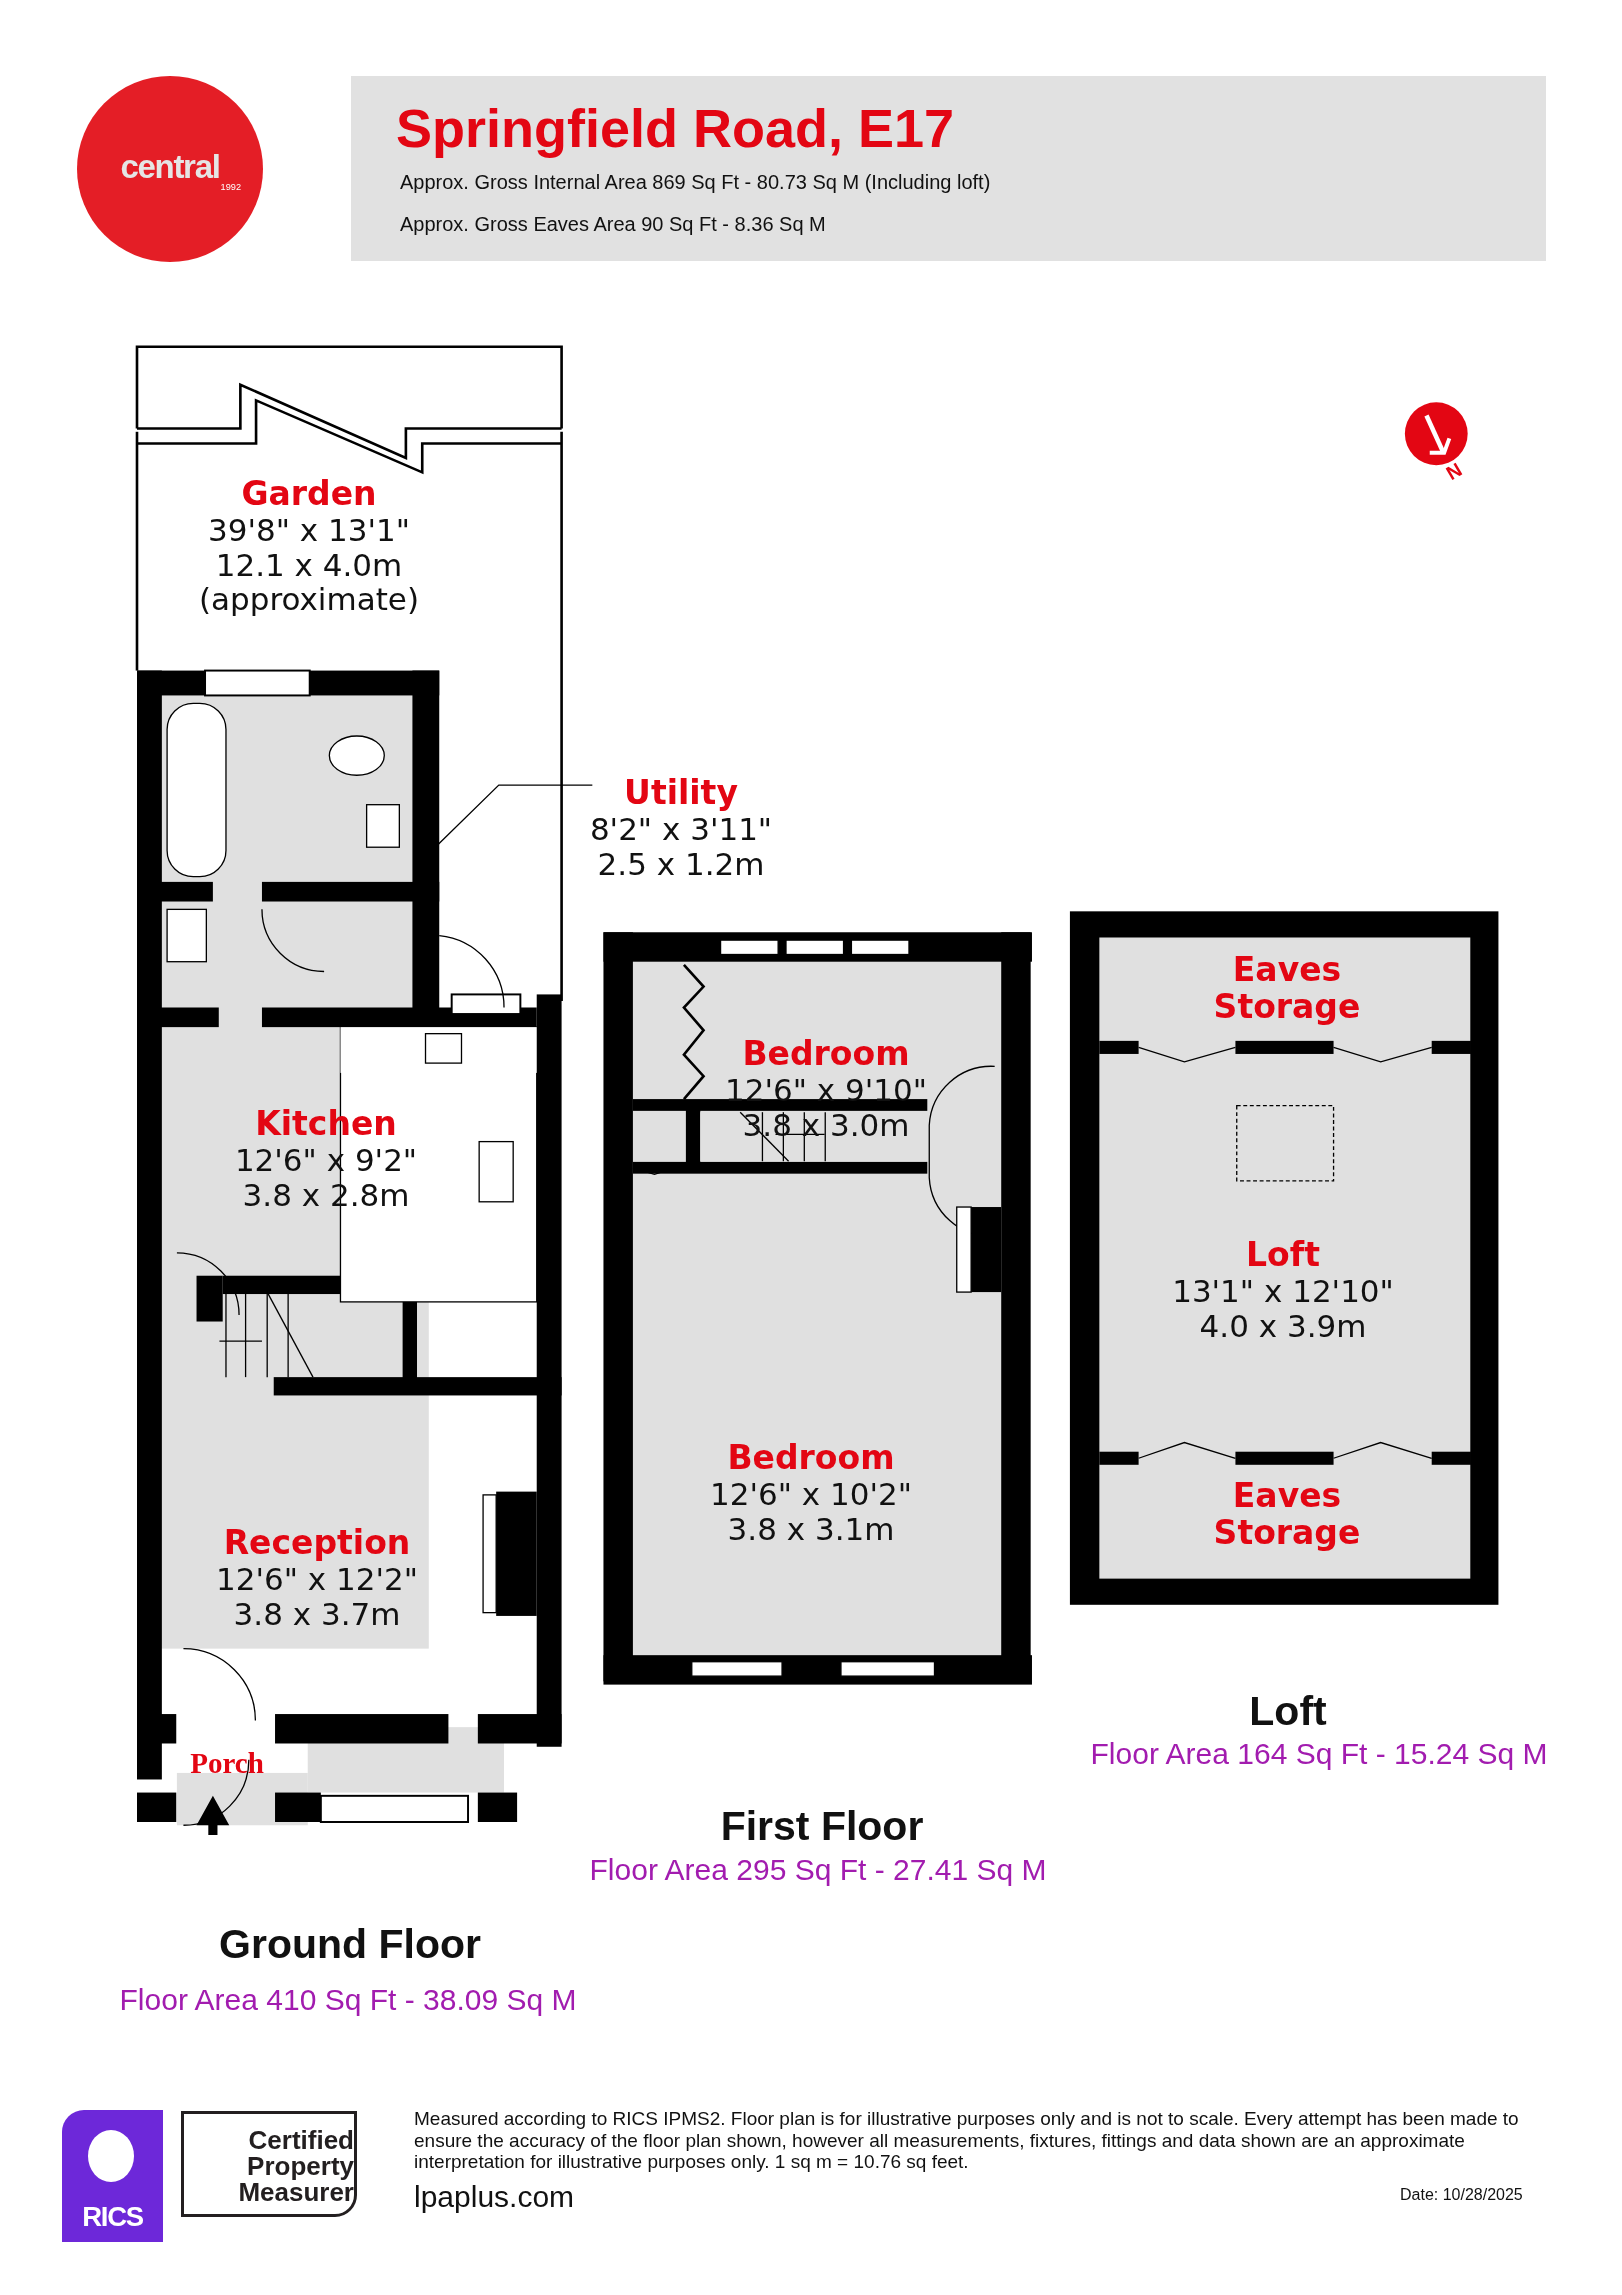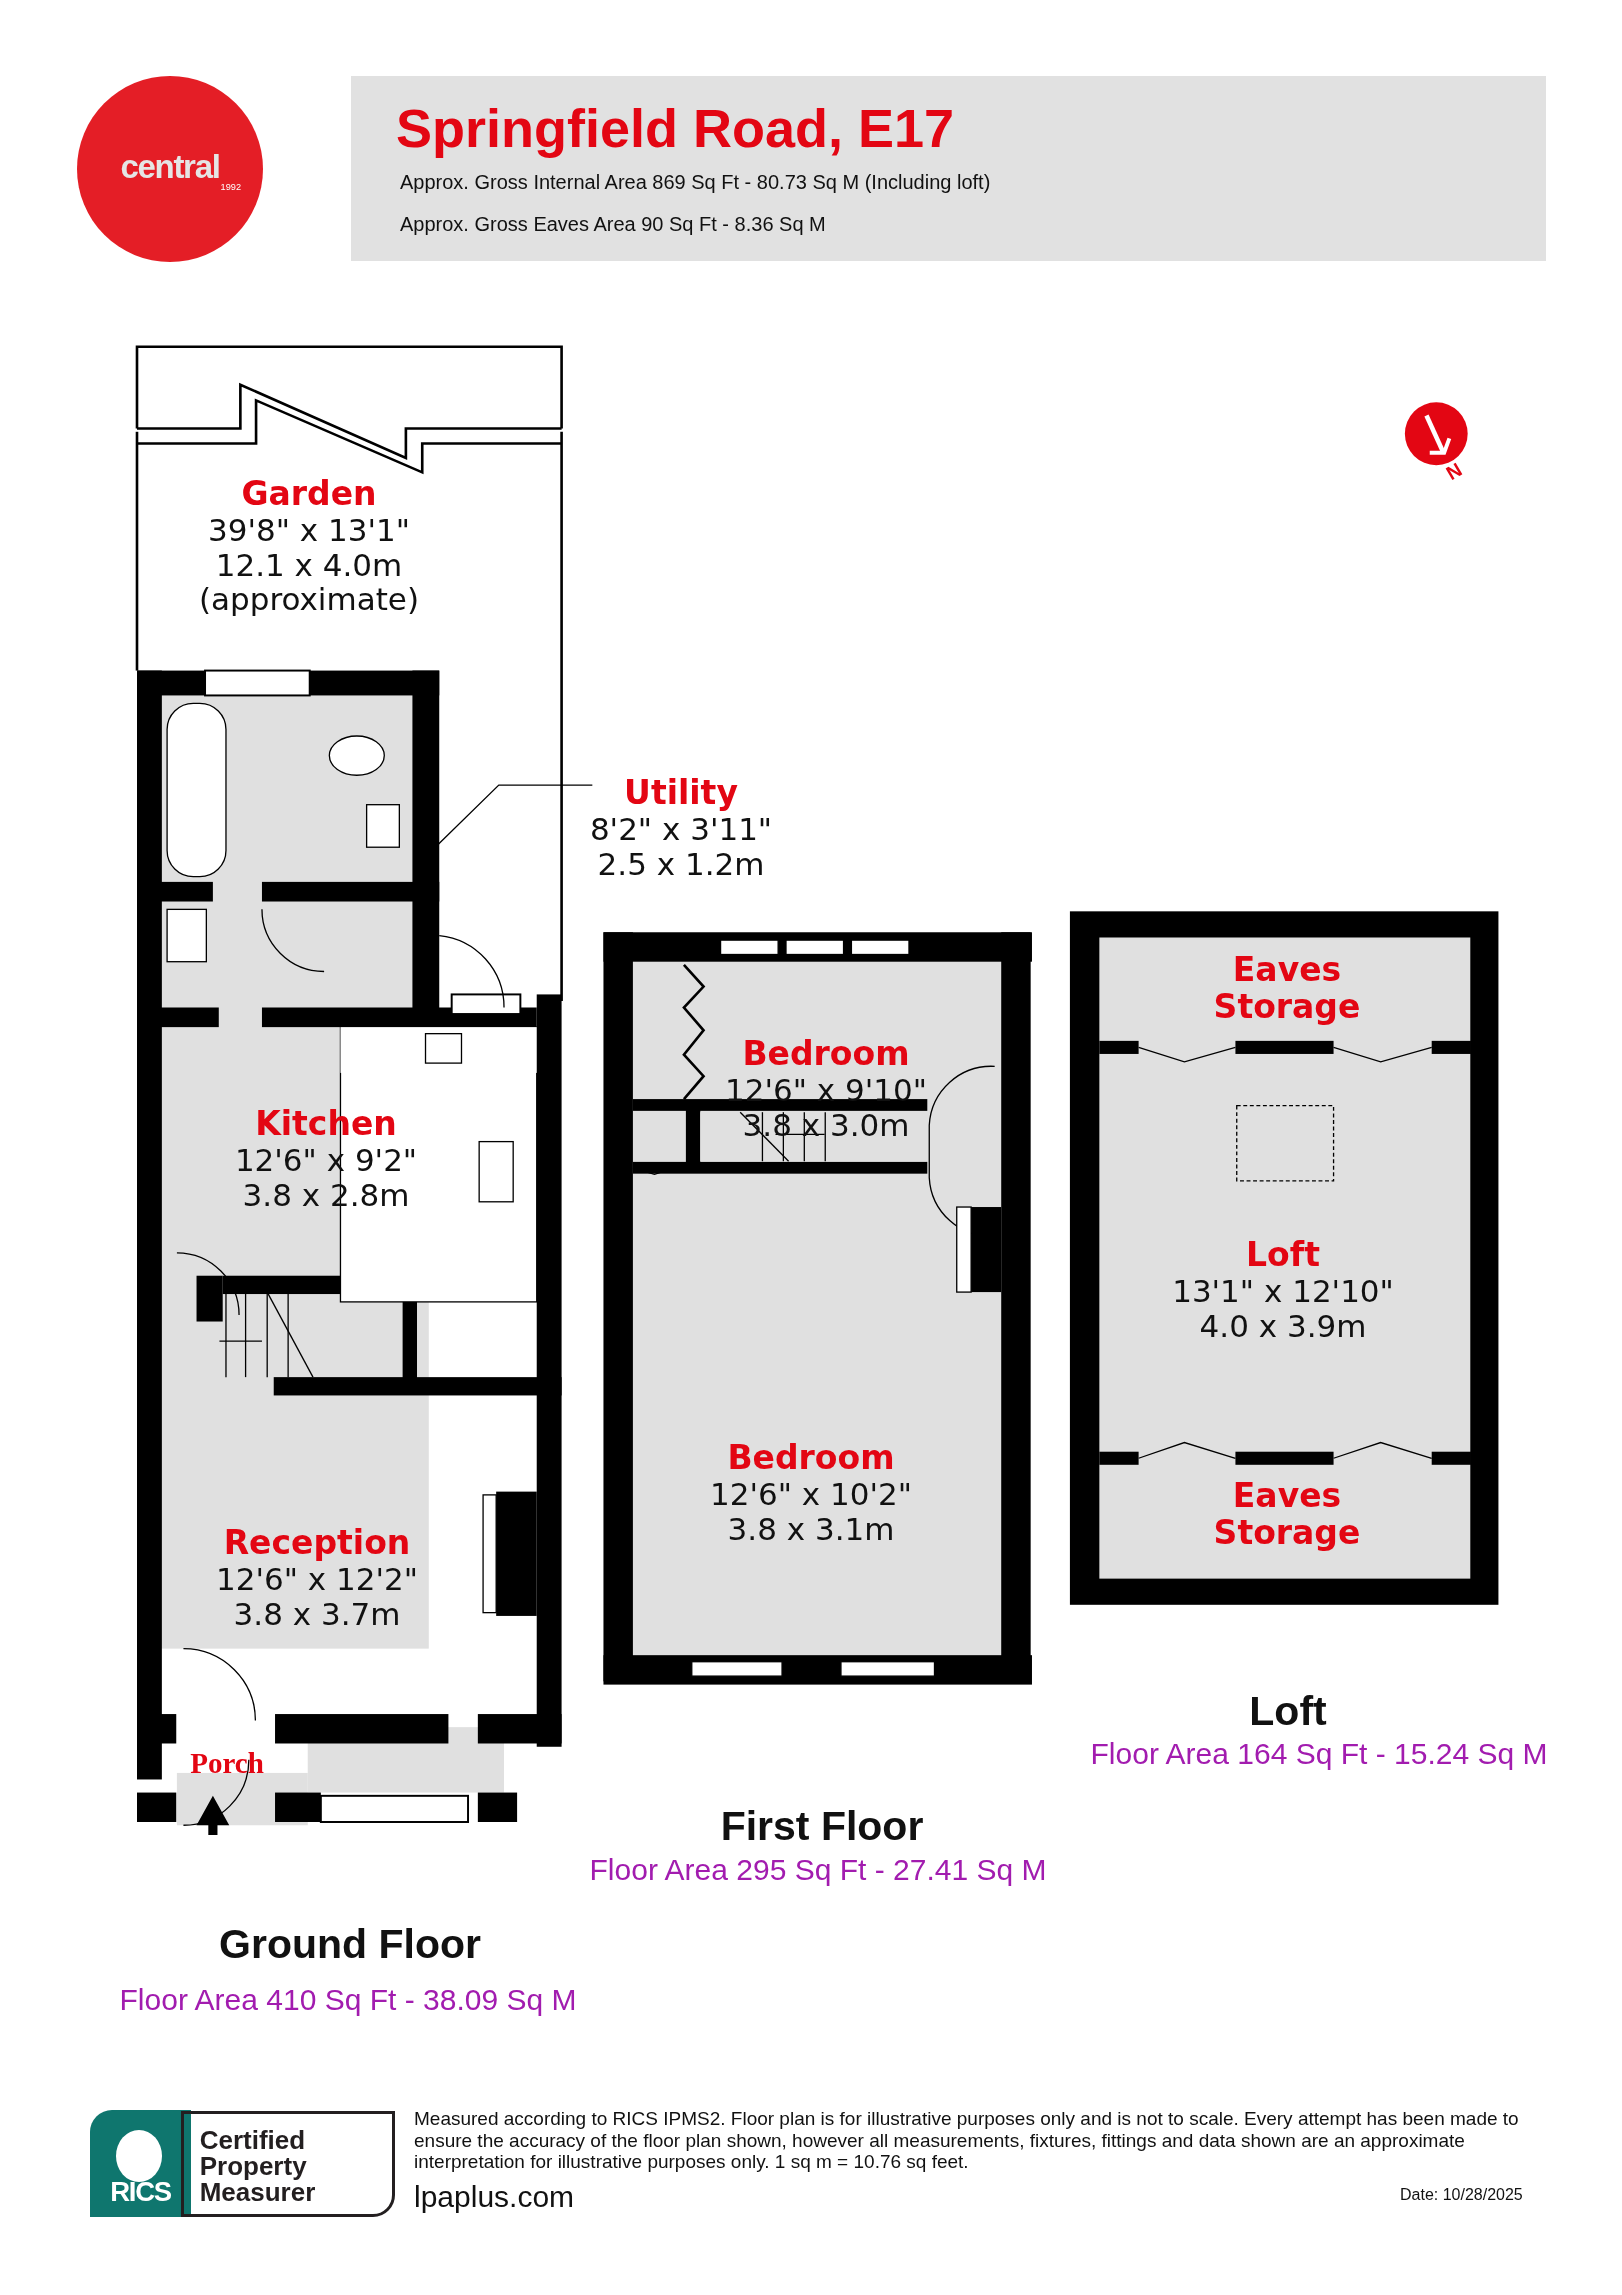--- a/index.html
+++ b/index.html
@@ -10,24 +10,24 @@
   .logo-text{position:absolute;left:0;right:0;top:72px;text-align:center;color:#e5e5e5;font-family:"Liberation Sans",sans-serif;font-weight:bold;font-size:33px;letter-spacing:-1.3px;}
   .logo-year{position:absolute;left:0;right:22px;top:106px;text-align:right;color:#fff;font-family:"Liberation Sans",sans-serif;font-size:9.2px;}
   .header-box{left:351px;top:76px;width:1195px;height:185px;background:#e1e1e1;}
   .title{left:396px;top:97px;color:#e30613;font-family:"Liberation Sans",sans-serif;font-weight:bold;font-size:54px;white-space:nowrap;}
   .sub{left:400px;font-family:"Liberation Sans",sans-serif;font-size:20px;color:#111;white-space:nowrap;}
   .room{position:absolute;text-align:center;transform:translateX(-50%);white-space:nowrap;line-height:1.12;}
   .rname{color:#e30613;font-weight:bold;font-size:33px;}
   .rdim{color:#111;font-size:31px;}
   .floor-title{position:absolute;transform:translateX(-50%);font-family:"Liberation Sans",sans-serif;font-weight:bold;font-size:41px;color:#111;white-space:nowrap;}
   .floor-area{position:absolute;transform:translateX(-50%);font-family:"Liberation Sans",sans-serif;font-size:30px;color:#a21caf;white-space:nowrap;}
-  .rics-dark{left:90px;top:2110px;width:101px;height:107px;background:#0f766e;border-radius:22px 0 0 0;}
+  .rics-dark{left:62px;top:2110px;width:101px;height:132px;background:#6d28d9;border-radius:22px 0 0 0;}
   .rics-text{position:absolute;left:0;right:0;bottom:9.2px;text-align:center;color:#fff;font-family:"Liberation Sans",sans-serif;font-weight:bold;font-size:27.5px;letter-spacing:-1.3px;}
   .rics-lion{position:absolute;left:26px;top:19.6px;width:46px;height:52px;border-radius:50%;background:#fff;}
-  .rics-box{left:181px;top:2111px;width:214px;height:106px;border:3.3px solid #231f20;border-radius:0 0 22px 0;box-sizing:border-box;}
+  .rics-box{left:181px;top:2111px;width:176px;height:106px;border:3.3px solid #231f20;border-radius:0 0 22px 0;box-sizing:border-box;text-align:right;}
   .rics-box span{display:block;font-family:"Liberation Sans",sans-serif;font-weight:bold;font-size:26px;color:#231f20;line-height:26px;margin-left:15.7px;}
   .disclaimer{left:414px;top:2108px;width:1139px;font-family:"Liberation Sans",sans-serif;font-size:19px;line-height:21.6px;color:#111;}
   .site{left:414px;top:2180px;font-family:"Liberation Sans",sans-serif;font-size:30px;color:#111;}
   .date{left:1400px;top:2186px;font-family:"Liberation Sans",sans-serif;font-size:16px;color:#111;}
 </style>
 </head>
 <body>
 
 <div class="abs logo">
   <div class="logo-text">central</div>

